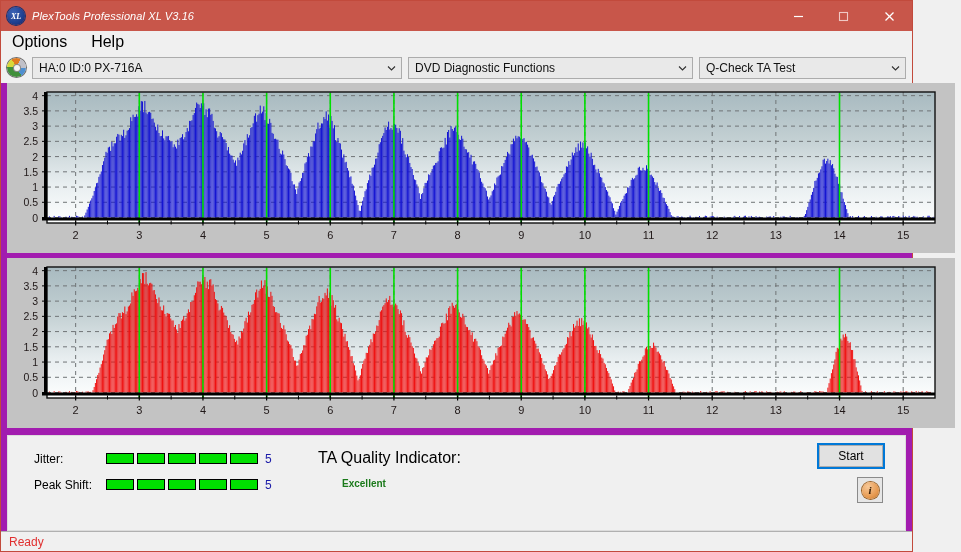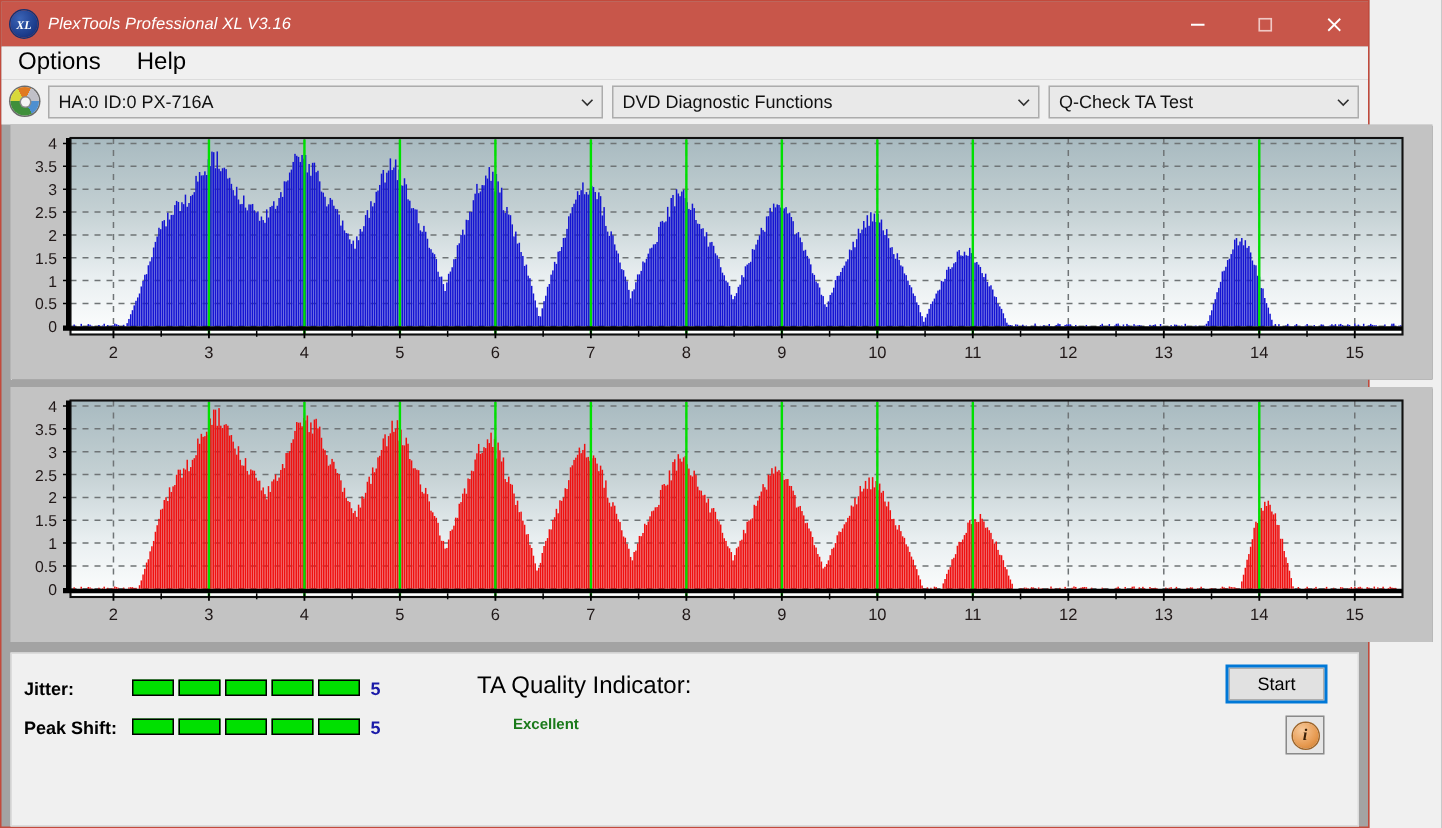--- a/index.html
+++ b/index.html
@@ -6,21 +6,21 @@
   body{
     width:961px;height:552px;overflow:hidden;
     background:#f0f0f0;
     font-family:"Liberation Sans",sans-serif;
     font-size:12px;color:#000;
   }
   .window{
     position:relative;width:913px;height:552px;
     border:1px solid #c24a3c;
     box-sizing:border-box;
-    background:#a3a3a3;
+    background:#a21caf;
     display:flex;flex-direction:column;
   }
   
   .titlebar{
     height:30px;background:#c8564a;display:flex;align-items:center;
     flex:0 0 30px;
   }
   .app-icon{
     width:18px;height:18px;margin-left:6px;margin-right:7px;
     border-radius:50%;
@@ -84,21 +84,21 @@
     box-shadow:inset 1px 1px 0 #d8d8d8, inset -1px -1px 0 #909090;
     margin-bottom:5px;
     box-sizing:border-box;
   }
   .chart-svg{display:block;}
   
   .bottom{
     flex:1 1 auto;position:relative;margin:2px 6px 0 6px;
     border:1px solid #dcdcdc;background:#f0f0f0;box-sizing:border-box;
   }
-  .meters{position:absolute;left:8px;top:12px;font-weight:bold;}
+  .meters{position:absolute;left:26px;top:12px;}
   .meter-row{display:flex;align-items:center;height:21px;margin-bottom:5px;}
   .meter-label{width:72px;font-size:12px;color:#000;}
   .meter-bars{display:flex;gap:3px;}
   .seg{
     width:28px;height:11px;box-sizing:border-box;
     border:1px solid #000;background:#00e000;
   }
   .meter-value{margin-left:7px;font-size:12px;color:#1a1aa8;}
   .ta-block{position:absolute;left:310px;top:13px;}
   .ta-title{font-size:16px;color:#000;}
@@ -1718,13 +1718,16 @@
       <div class="ta-title">TA Quality Indicator:</div>
       <div class="ta-value">Excellent</div>
     </div>
 
     <div class="start-btn">Start</div>
     <div class="info-btn">
       <div class="info-circle">i</div>
     </div>
   </div>
 
+  <div class="statusbar">
+    <div class="status-text">Ready</div>
+  </div>
 </div>
 
 </body></html>

